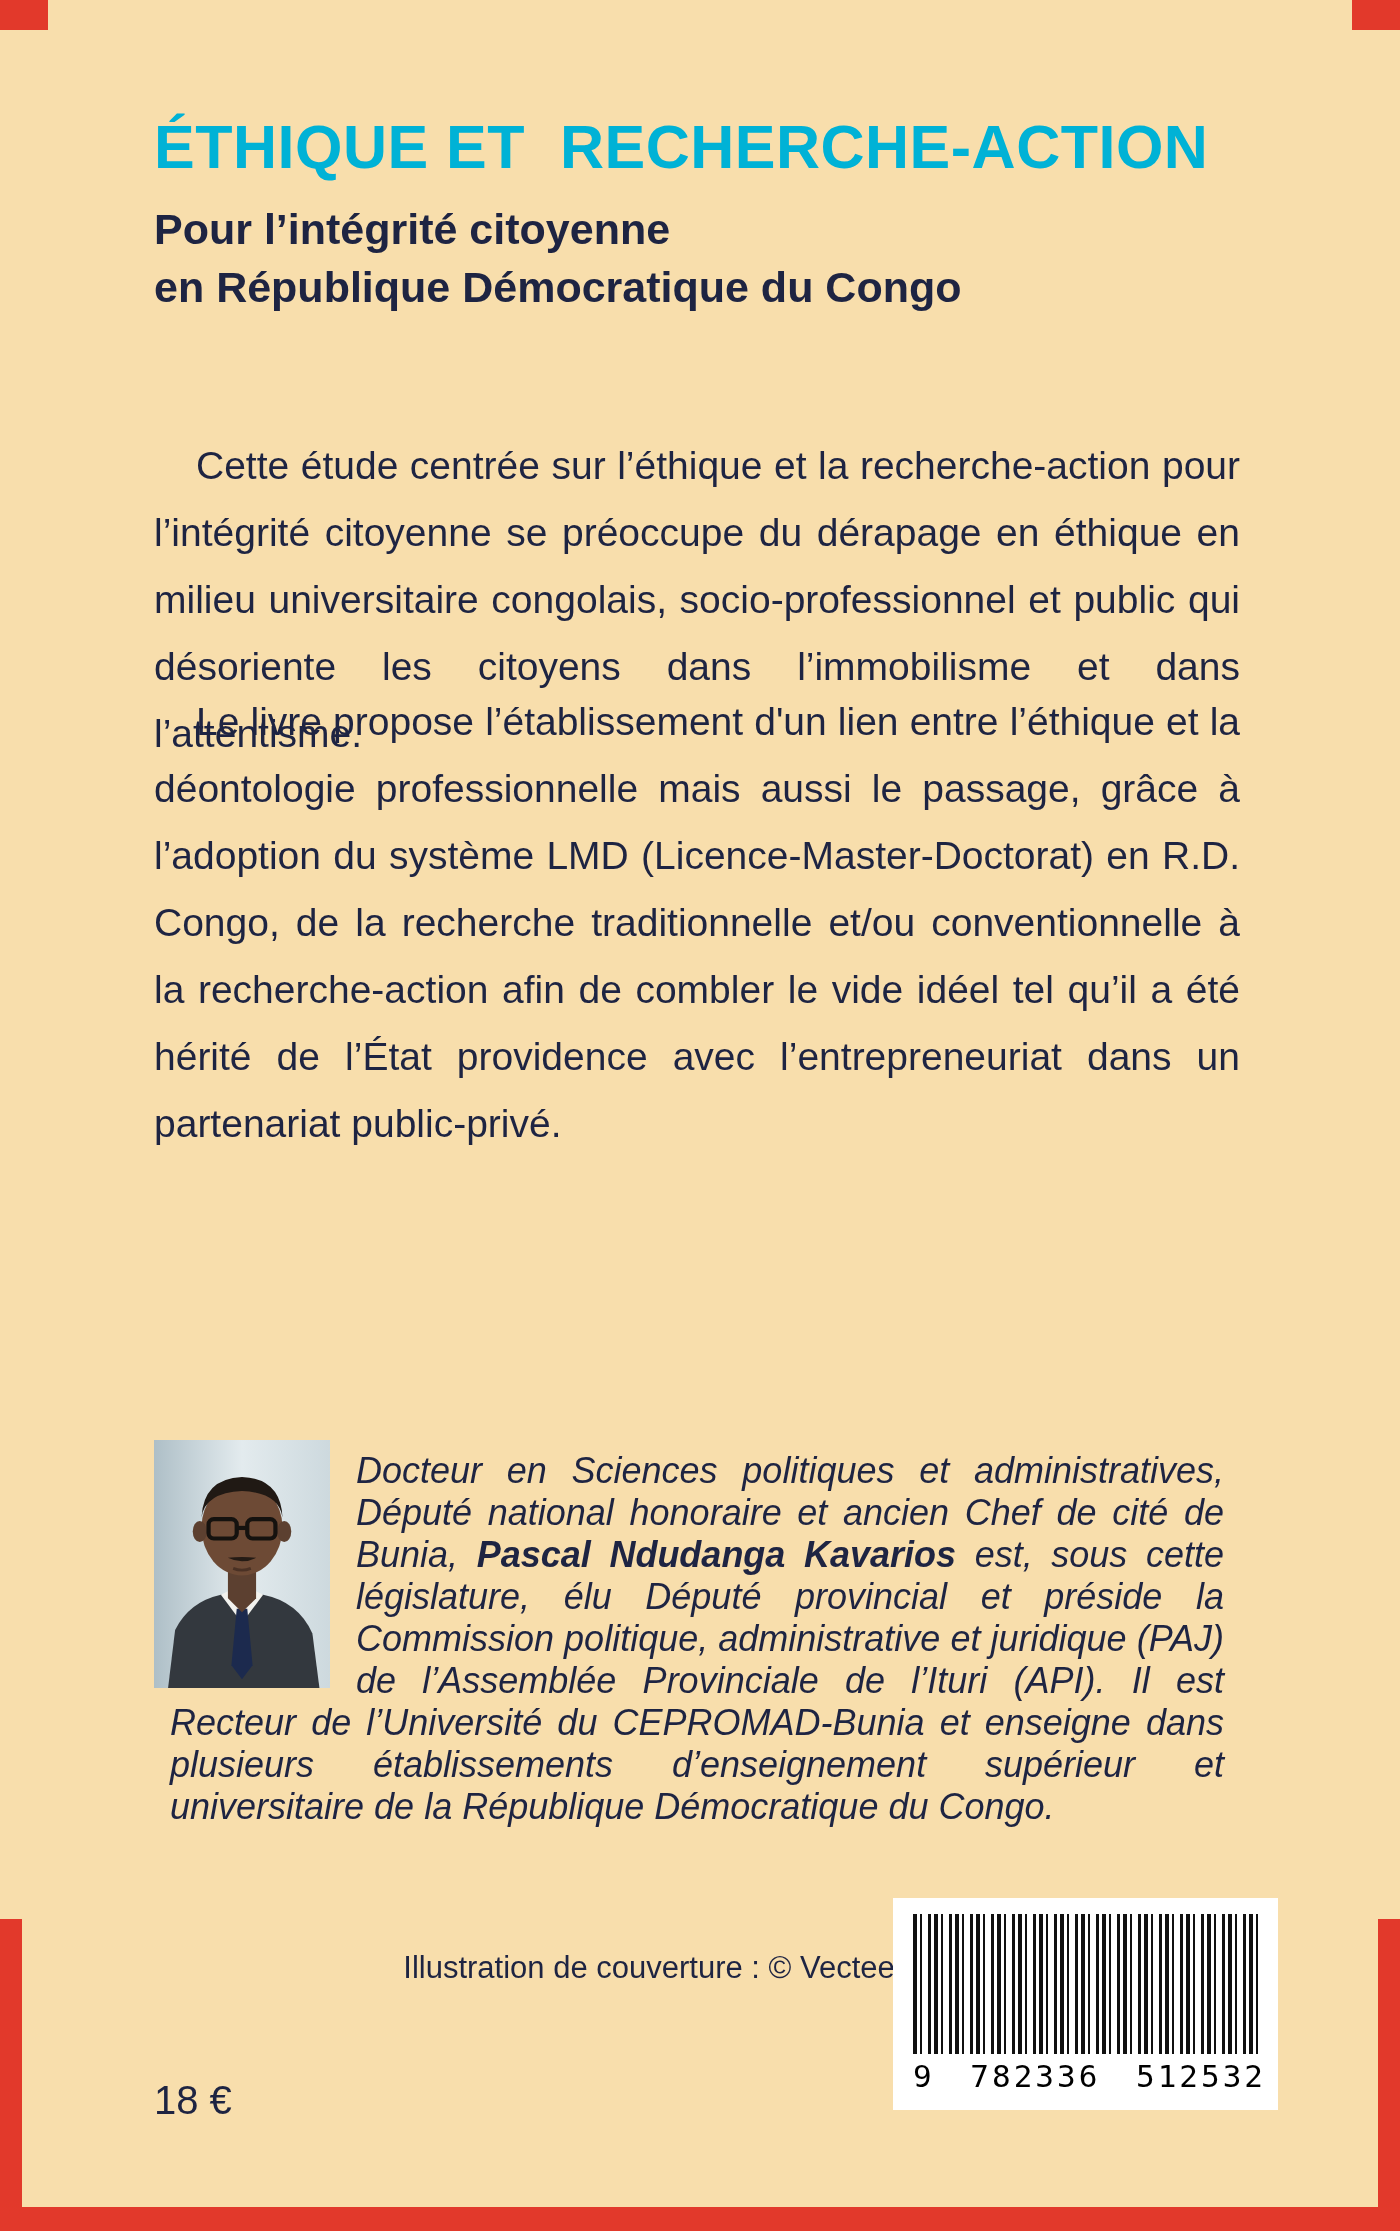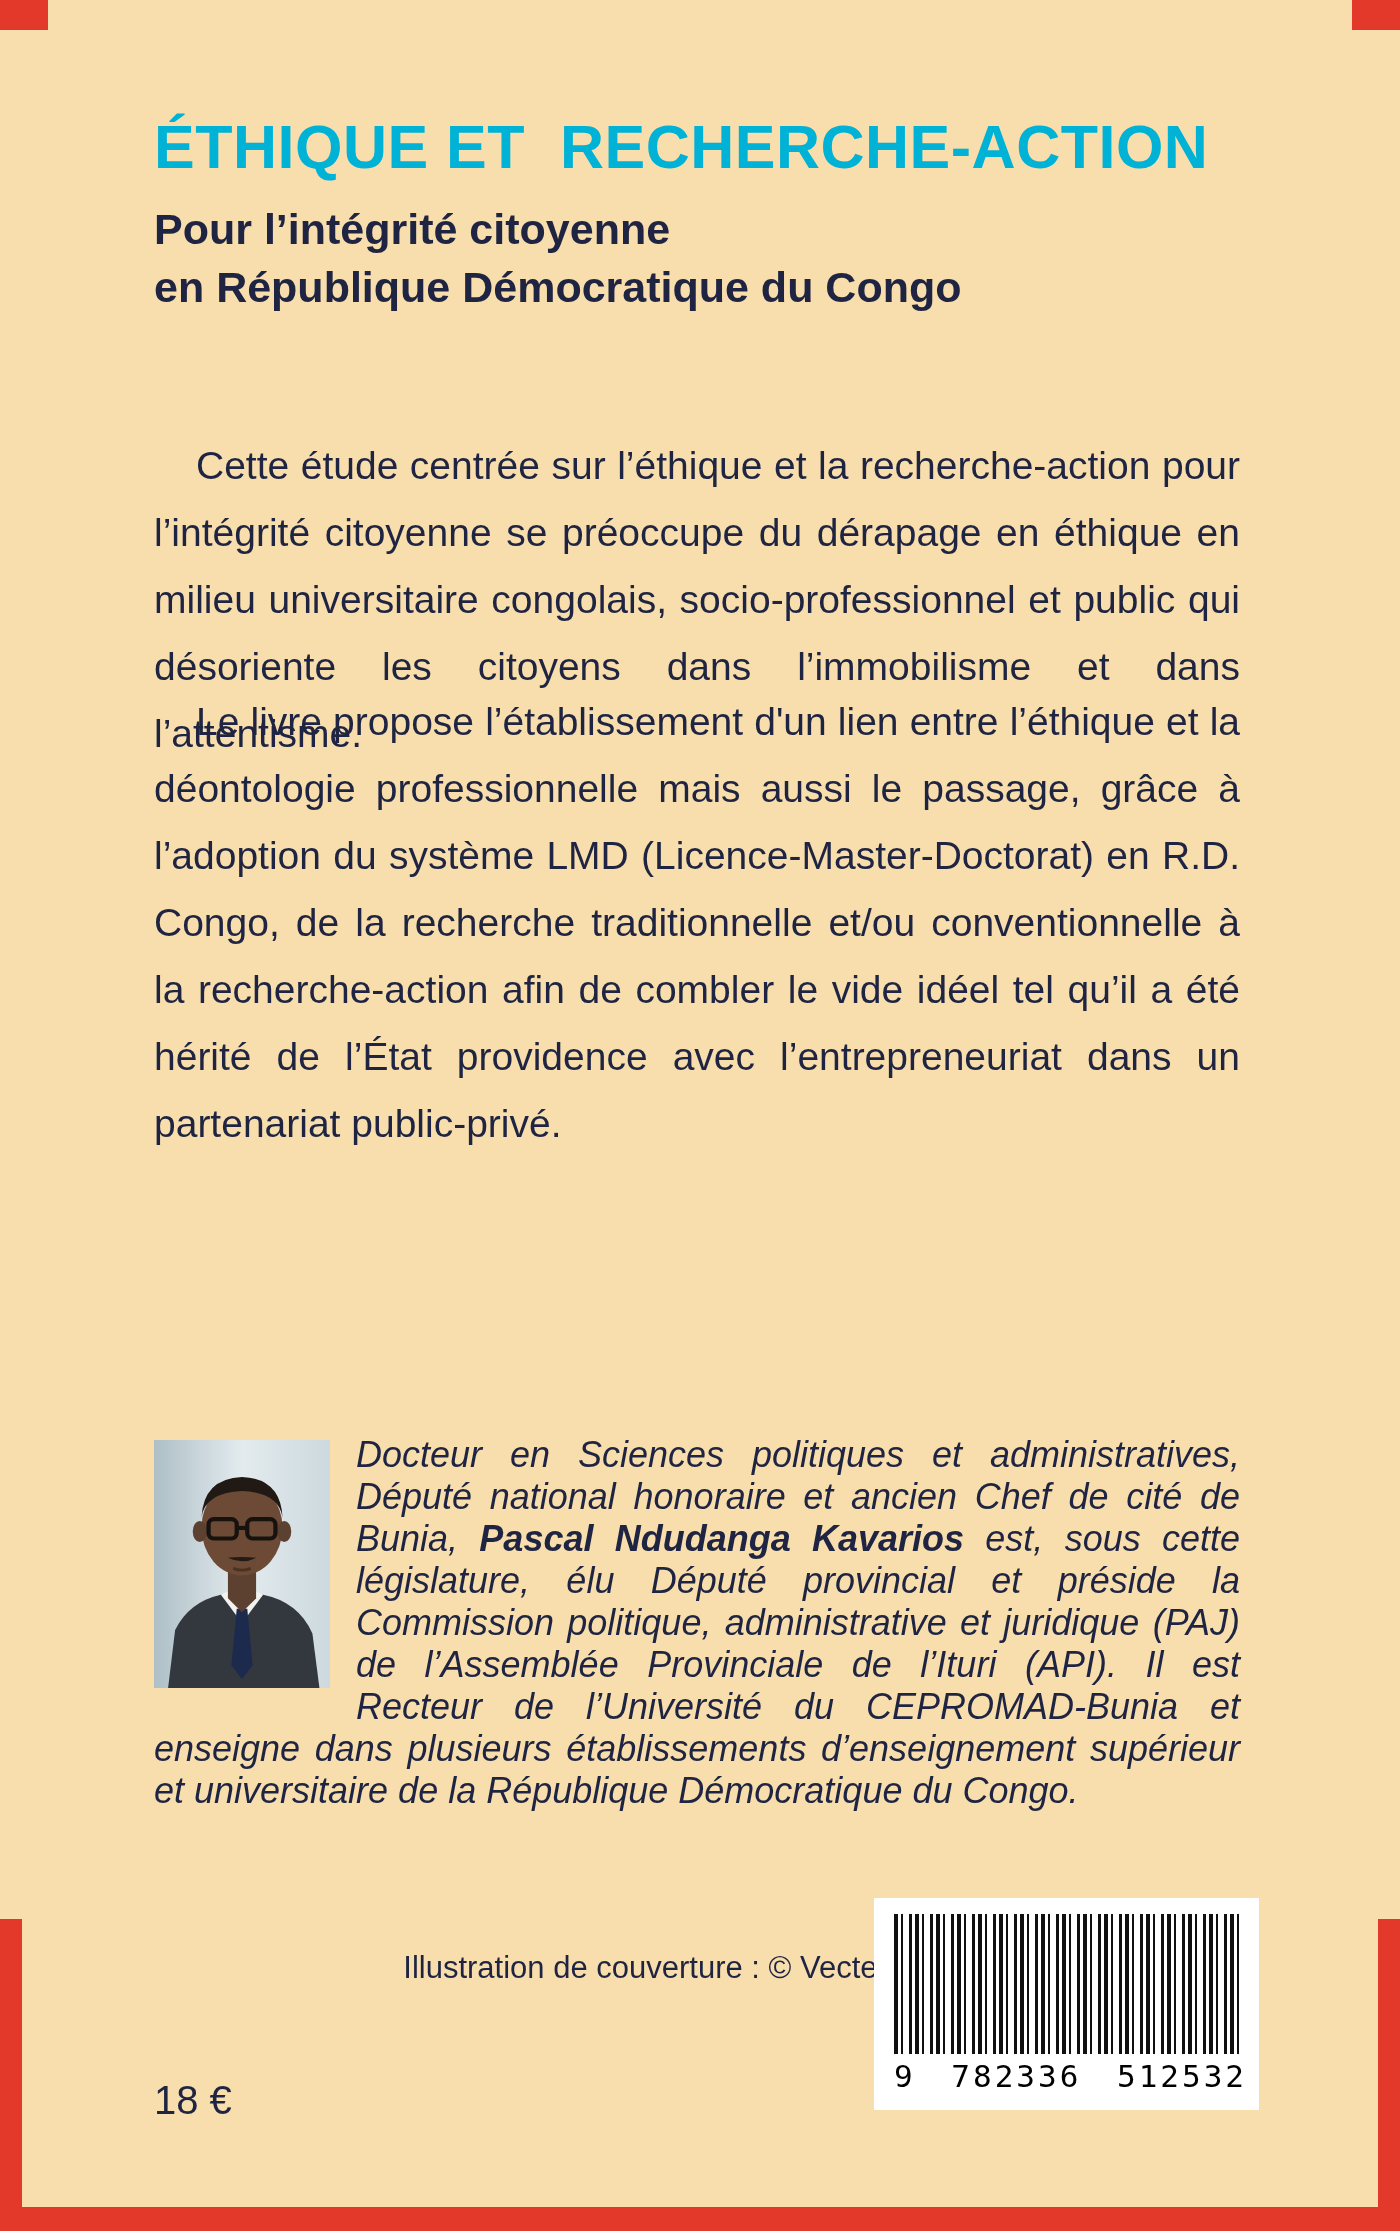--- a/index.html
+++ b/index.html
@@ -48,33 +48,33 @@
   #bio { top: 1434px; font-size: 36px; line-height: 42px; }
   #photo {
     float: left;
     width: 176px; height: 248px;
     margin: 6px 26px 4px 0;
     background: #cfd9dd;
     overflow: hidden;
   }
   #photo svg { display: block; width: 100%; height: 100%; }
   .bio-text {
-    margin: 0;
+    margin: 16px;
     font-style: italic;
     text-align: justify;
   }
   .bio-bold { font-weight: bold; font-style: italic; }
 
   #credit { top: 1950px; font-size: 31px; text-align: center; }
   #isbn   { top: 2022px; font-size: 32px; }
   #price  { top: 2072px; font-size: 40px; margin-top: 6px; }
 
   #barcode-box {
     position: absolute;
-    left: 874px; top: 1898px;
+    left: 893px; top: 1898px;
     width: 385px; height: 212px;
     background: #ffffff;
     box-sizing: border-box;
     padding: 16px 20px 0 20px;
   }
   .bars {
     width: 100%; height: 140px;
     background: repeating-linear-gradient(90deg,
       #101010 0 4px, #ffffff 4px 7px,
       #101010 7px 9px, #ffffff 9px 15px,

